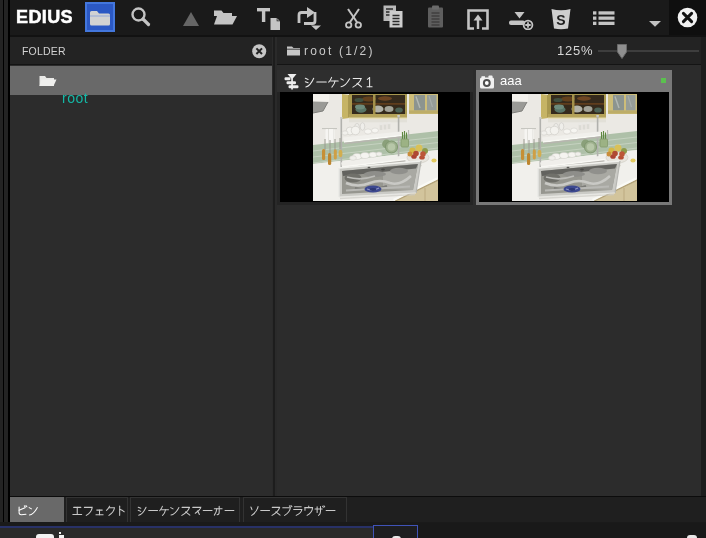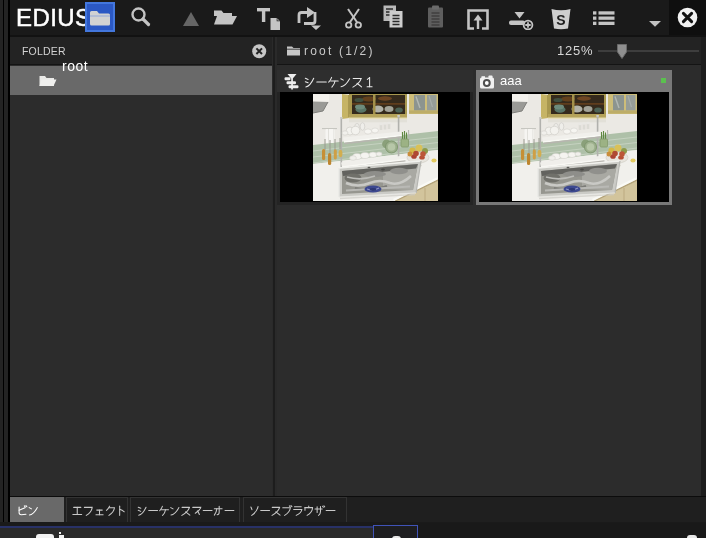--- a/index.html
+++ b/index.html
@@ -1,21 +1,21 @@
 <!DOCTYPE html>
 <html><head><meta charset="utf-8"><style>
 *{margin:0;padding:0;box-sizing:border-box}
 html,body{width:706px;height:538px;background:#2a2a2a;font-family:"Liberation Sans",sans-serif;overflow:hidden;position:relative}
 .abs{position:absolute}
 </style></head><body>
 <div class="abs" style="left:0;top:0;width:10px;height:526px;background:linear-gradient(90deg,#242424 0,#242424 3px,#000 3px,#000 4px,#242424 4px,#242424 8px,#000 8px,#000 10px)"></div>
 <div class="abs" style="left:10px;top:0;width:659px;height:36px;background:#1a1a1a"></div>
 <div class="abs" style="left:669px;top:0;width:37px;height:36px;background:#0f0f0f"></div>
 <div class="abs" style="left:10px;top:35px;width:696px;height:2px;background:#121212"></div>
-<div class="abs" style="left:16px;top:10px;font-size:24px;font-weight:normal;color:#fff;letter-spacing:0.4px;line-height:15px;-webkit-text-stroke:0.5px #fff">EDIUS</div>
+<div class="abs" style="left:16px;top:10px;font-size:18px;font-weight:bold;color:#fff;letter-spacing:0.4px;line-height:15px;-webkit-text-stroke:0.5px #fff">EDIUS</div>
 <div class="abs" style="left:85px;top:2px;width:30px;height:30px;background:#2b58c4;border:2px solid #4377dd"></div>
 <svg class="abs" style="left:90px;top:10px" width="20" height="16">
     <path d="M0,2.5 Q0,1 1.5,1 H7 L9,3.5 H18.5 Q20,3.5 20,5 V14 Q20,15.5 18.5,15.5 H1.5 Q0,15.5 0,14 Z" fill="#d2d2d2"></path>
     <path d="M0,6 H20" stroke="#9eb0d8" stroke-width="1.2"></path>
   </svg>
 <svg class="abs" style="left:129px;top:5px" width="23" height="23">
     <circle cx="9.5" cy="9.5" r="6" fill="none" stroke="#c4c4c4" stroke-width="2.4"></circle>
     <line x1="14" y1="14" x2="19.5" y2="19.5" stroke="#c4c4c4" stroke-width="3.2" stroke-linecap="round"></line>
   </svg>
 <svg class="abs" style="left:183px;top:12px" width="17" height="15">
@@ -90,21 +90,21 @@
 <div class="abs" style="left:22px;top:37px;height:28px;line-height:28px;font-size:10.5px;color:#d2d2d2;letter-spacing:0.2px">FOLDER</div>
 <svg class="abs" style="left:251px;top:43px" width="17" height="17">
     <circle cx="8.2" cy="8.2" r="7" fill="#c6c6c6"></circle>
     <path d="M5.4,5.4 L11,11 M11,5.4 L5.4,11" stroke="#232323" stroke-width="2"></path>
   </svg>
 <div class="abs" style="left:10px;top:66px;width:262px;height:29px;background:#696969"></div>
 <svg class="abs" style="left:39px;top:73px" width="18" height="15">
     <polygon points="0.5,3 6,3 7.5,5 15,5 15,13 0.5,13" fill="#e9e9e7"></polygon>
     <polygon points="2.5,6.5 17.5,6.5 14.5,13 0.5,13" fill="#f0f0ee"></polygon>
   </svg>
-<div class="abs" style="left:62px;top:52px;height:42px;line-height:29px;font-size:14px;color:#ffffff;letter-spacing:0.5px">root</div>
+<div class="abs" style="left:62px;top:84px;height:42px;line-height:29px;font-size:14px;color:#14b8a6;letter-spacing:0.5px">root</div>
 <div class="abs" style="left:273px;top:37px;width:2px;height:460px;background:#1d1d1d"></div>
 <div class="abs" style="left:277px;top:37px;width:424px;height:460px;background:#2c2c2c"></div>
 <div class="abs" style="left:277px;top:37px;width:424px;height:28px;background:#232323;border-bottom:1px solid #141414"></div>
 <svg class="abs" style="left:287px;top:45px" width="13" height="11">
     <path d="M0,1.5 H5 L6.5,3 H13 V10.5 H0 Z" fill="#c6c6c6"></path>
     <path d="M0,4.2 H13" stroke="#232323" stroke-width="0.8"></path>
   </svg>
 <div class="abs" style="left:304px;top:37px;height:24px;line-height:28px;font-size:12px;color:#c9c9c9;letter-spacing:2.2px">root (1/2)</div>
 <div class="abs" style="left:557px;top:37px;height:44px;line-height:28px;font-size:13px;color:#d6d6d6;letter-spacing:0.8px">125%</div>
 <div class="abs" style="left:598px;top:50px;width:101px;height:2px;background:#3e3e3e"></div>

